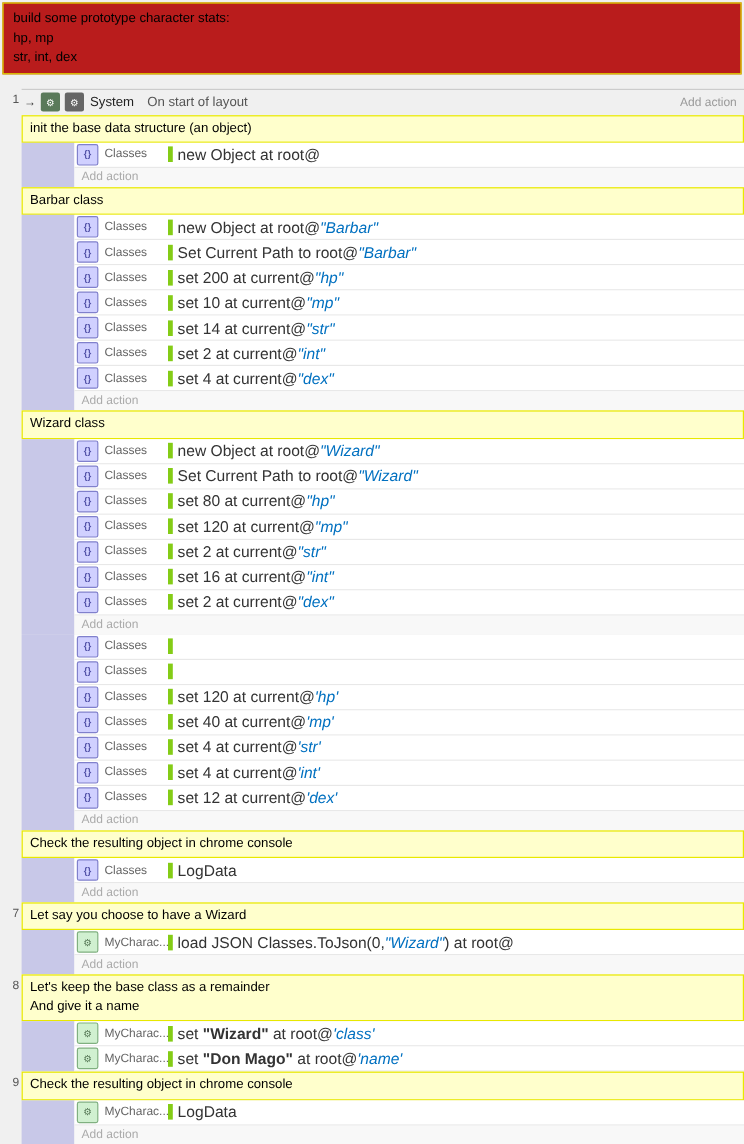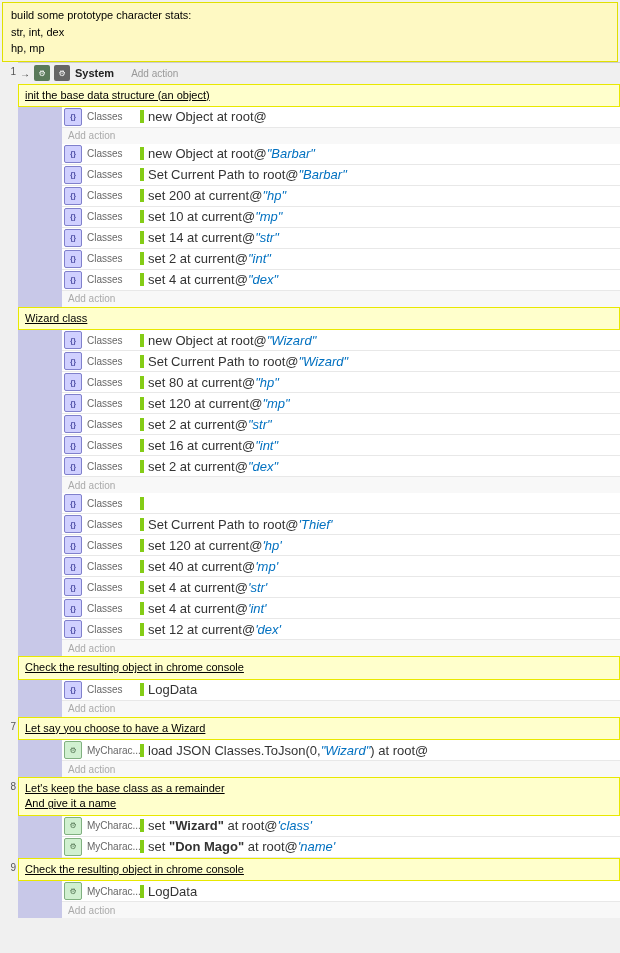--- a/index.html
+++ b/index.html
@@ -11,26 +11,26 @@
       min-height: 953px;
       overflow-x: hidden;
     }
     .page {
       width: 620px;
       background: #f0f0f0;
     }
 
     
     .comment-box {
-      background: #fef9c3;
+      background: #b91c1c;
       border: 1px solid #e0e000;
       padding: 4px 8px;
       font-size: 11px;
       line-height: 1.5;
-      margin: 2px 2px 0 2px;
+      margin: 2px 2px 12px 2px;
     }
 
     
     .event-row {
       display: flex;
       flex-direction: row;
       align-items: stretch;
       margin-top: 0;
     }
 
@@ -77,21 +77,21 @@
       align-items: center;
       justify-content: center;
       color: white;
       font-size: 8px;
       flex-shrink: 0;
     }
     .event-header-icon.system { background: #5a7a5a; }
     .event-header-icon.gear { background: #666; }
 
     .event-header-name {
-      font-weight: bold;
+      font-weight: normal;
       font-size: 11px;
       color: #222;
       margin-right: 8px;
       padding: 0 3px;
     }
 
     .event-header-trigger {
       font-size: 11px;
       color: #555;
       flex: 1;
@@ -105,21 +105,20 @@
     }
 
     
     .section-comment {
       background: #ffffcc;
       border: 1px solid #e8e800;
       padding: 3px 6px;
       font-size: 11px;
       margin: 0;
       line-height: 1.4;
-      text-decoration: underline;
     }
 
     
     .actions-area {
       display: flex;
       flex-direction: row;
       align-items: stretch;
     }
 
     .actions-sidebar {
@@ -211,51 +210,53 @@
       color: #557755;
     }
   </style>
 </head>
 <body>
 
 <div class="page">
 
   <div class="comment-box">
     <div>build some prototype character stats:</div>
+    <div>hp, mp</div>
     <div>str, int, dex</div>
-    <div>hp, mp</div>
   </div>
 
   <div class="event-row">
     <div class="event-number">1</div>
     <div class="event-content">
 
       <div class="event-header">
         <span class="event-header-arrow">→</span>
         <span class="event-header-icon system">⚙</span>
         <span class="event-header-icon gear">⚙</span>
         <span class="event-header-name">System</span>
+        <span class="event-header-trigger">On start of layout</span>
         <span class="add-action-inline">Add action</span>
       </div>
 
       <div class="section-comment">init the base data structure (an object)</div>
       <div class="actions-area">
         <div class="actions-sidebar"></div>
         <div class="actions-list">
           <div class="action-row">
             <div class="action-source-icon src-classes">
                 <span class="icon-bracket">{}</span>
               </div>
             <div class="action-source-label">Classes</div>
             <div class="action-desc">new Object at root@</div>
           </div>
           <div class="add-action-row">Add action</div>
         </div>
       </div>
 
+      <div class="section-comment">Barbar class</div>
       <div class="actions-area">
         <div class="actions-sidebar"></div>
         <div class="actions-list">
           <div class="action-row">
             <div class="action-source-icon src-classes">
                 <span class="icon-bracket">{}</span>
               </div>
             <div class="action-source-label">Classes</div>
             <div class="action-desc">new Object at root@<em>"Barbar"</em></div>
           </div>
@@ -369,21 +370,20 @@
             <div class="action-source-icon src-classes">
                 <span class="icon-bracket">{}</span>
               </div>
             <div class="action-source-label">Classes</div>
           </div>
           <div class="action-row">
             <div class="action-source-icon src-classes">
                 <span class="icon-bracket">{}</span>
               </div>
             <div class="action-source-label">Classes</div>
-            <div class="action-desc">Set Current Path to root@<em>'Thief'</em></div>
           </div>
           <div class="action-row">
             <div class="action-source-icon src-classes">
                 <span class="icon-bracket">{}</span>
               </div>
             <div class="action-source-label">Classes</div>
             <div class="action-desc">set 120 at current@<em>'hp'</em></div>
           </div>
           <div class="action-row">
             <div class="action-source-icon src-classes">

